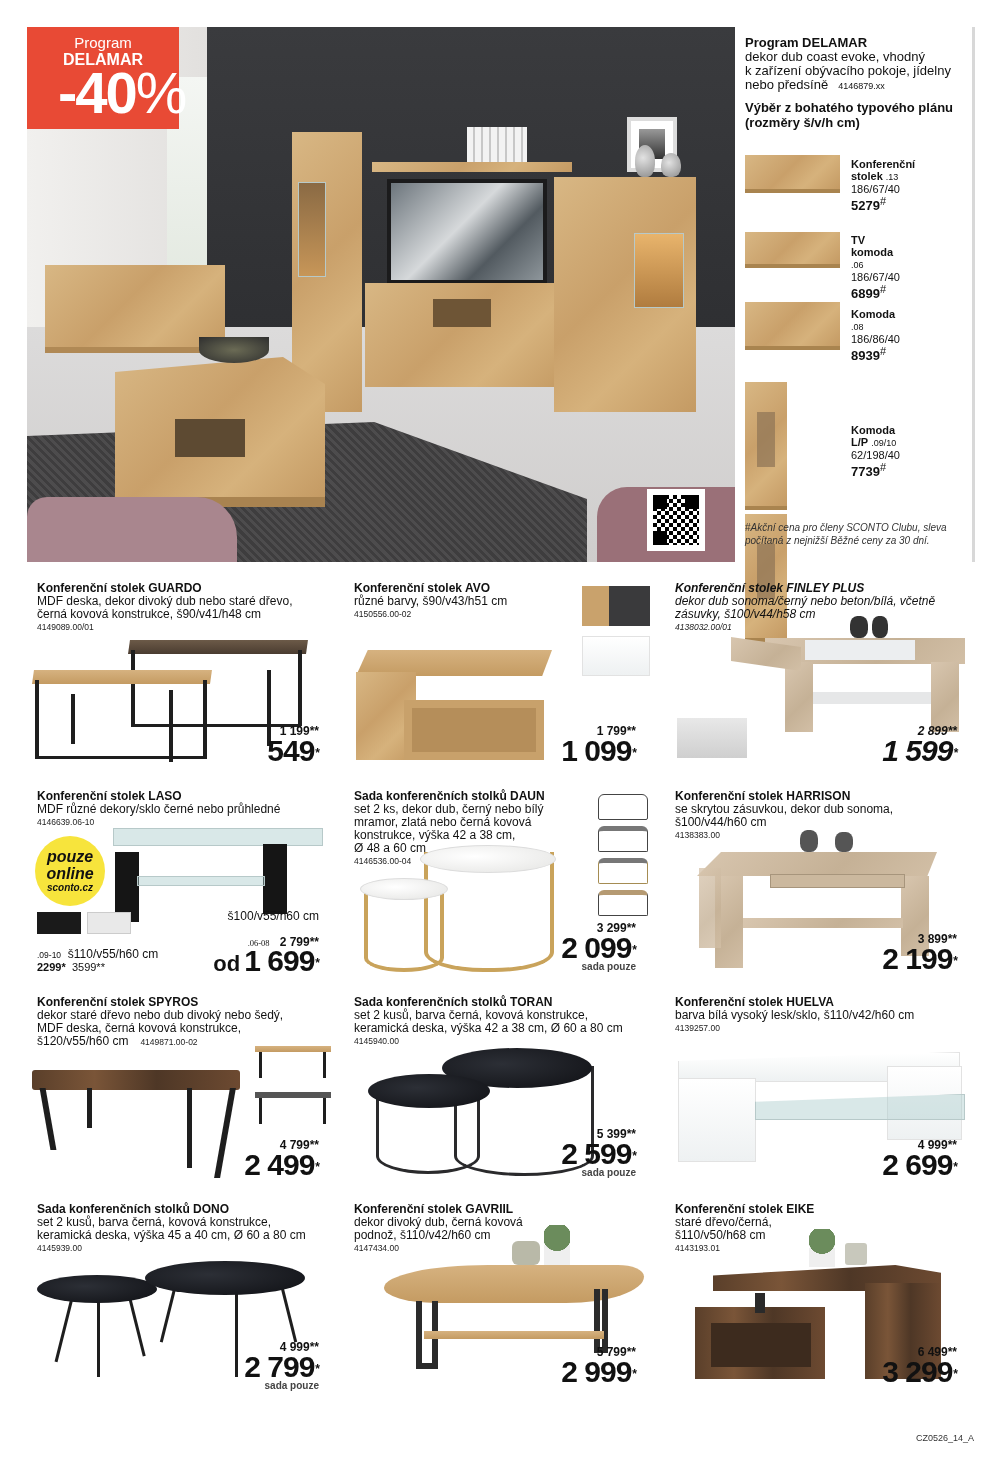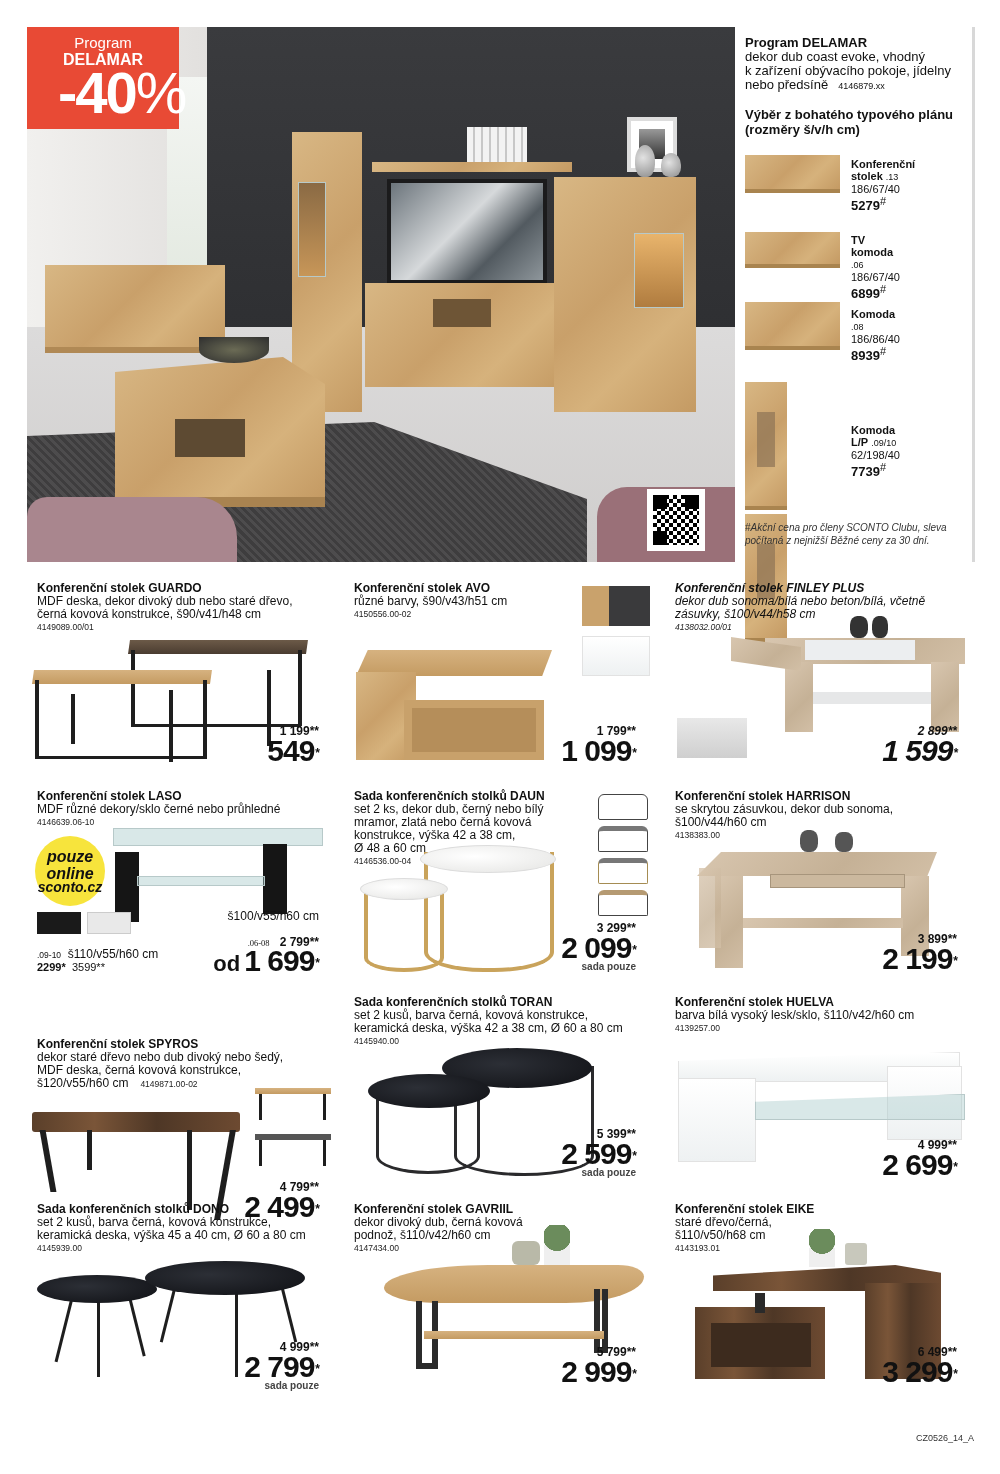--- a/index.html
+++ b/index.html
@@ -42,21 +42,21 @@
   .promo-badge .l1 { font-size: 15px; padding-top: 8px; line-height: 16px; }
   .promo-badge .l2 { font-size: 16px; font-weight: bold; line-height: 18px; }
   .promo-badge .l3 { font-size: 58px; font-weight: bold; line-height: 48px; letter-spacing: -2px; padding-left: 31px; }
   .promo-badge .l3 .pct { font-weight: normal; }
 
   
   .side { position: absolute; left: 735px; top: 27px; width: 240px; height: 535px; border-right: 3px solid #d8d8d8; padding: 9px 0 0 10px; }
   .side .title { font-size: 13px; font-weight: bold; line-height: 14px; }
   .side .desc { font-size: 13px; line-height: 14px; }
   .side .code-small { font-size: 9px; margin-left: 10px; }
-  .side .subhead { font-size: 13px; font-weight: bold; line-height: 15px; margin-top: 14px; }
+  .side .subhead { font-size: 13px; font-weight: bold; line-height: 15px; margin-top: 7px; }
   .side-item { position: absolute; left: 10px; }
   .side-item .thumb { position: absolute; left: 0; top: 0; }
   .side-item .info { position: absolute; left: 106px; font-size: 11px; line-height: 12px; }
   .side-item .info .nm { font-weight: bold; }
   .side-item .info .vr { font-size: 9px; }
   .side-item .info .pr { font-size: 13px; font-weight: bold; }
   .side-item .info .pr sup { font-size: 11px; font-weight: normal; }
   .mini-sb { width: 95px; height: 38px; border-bottom: 4px solid #a9844f; }
   .mini-sb.tall { height: 48px; }
   .mini-cab { width: 42px; height: 128px; display: inline-block; margin-right: 10px; position: relative; border-bottom: 4px solid #a9844f; }
@@ -72,21 +72,21 @@
   .card .old { position: absolute; right: 18px; font-size: 12px; font-weight: bold; text-align: right; }
   .card .new { position: absolute; right: 18px; font-size: 30px; font-weight: bold; letter-spacing: -1px; text-align: right; line-height: 30px; }
   .card .new sup { font-size: 12px; vertical-align: top; position: relative; top: 2px; margin-left: 1px; }
   .card .note { position: absolute; right: 18px; font-size: 10px; color: #444; font-weight: bold; }
   .card .img { position: absolute; }
   .card .prefix { font-size: 22px; letter-spacing: 0; margin-right: 4px; }
 
   .online-badge { position: absolute; left: 10px; top: 836px; width: 70px; height: 70px; border-radius: 50%; background: #f7e43c; text-align: center; font-weight: bold; font-style: italic; color: #111; }
   .online-badge .a { font-size: 16px; line-height: 17px; padding-top: 12px; }
   .online-badge .b { font-size: 16px; line-height: 17px; }
-  .online-badge .c { font-size: 14px; line-height: 11px; }
+  .online-badge .c { font-size: 10px; line-height: 11px; }
 
   .footer { position: absolute; left: 37px; top: 1413px; width: 860px; font-size: 12px; line-height: 15px; color: #222; }
   .footer-code { position: absolute; left: 916px; top: 1433px; font-size: 9px; color: #333; }
 
   
   .leg { position: absolute; background: #1e1e1e; }
   .top-oak { background: linear-gradient(180deg,#d6b280,#c49b62); }
   .top-dark { background: linear-gradient(180deg,#6c5a48,#4a3c30); }
   .sonoma { background: linear-gradient(135deg,#d8c6af,#c5b196 60%,#d2bfa6); }
   .white-gloss { background: linear-gradient(180deg,#ffffff,#eef1f2); border: 1px solid #e2e2e2; }
@@ -218,21 +218,21 @@
   <div class="img wood" style="left:2px; top:90px; width:60px; height:88px;"></div>
   <div class="img wood" style="left:50px; top:118px; width:140px; height:60px; border:8px solid #c8a16b; background:#b58e5a;"></div>
   <div class="img" style="left:228px; top:4px; width:68px; height:40px; background:linear-gradient(90deg,#c9a26c 40%,#3a3a3c 40%);"></div>
   <div class="img white-gloss" style="left:228px; top:54px; width:68px; height:40px;"></div>
   <div class="old" style="top:142px;">1 799**</div>
   <div class="new" style="top:154px;"><span>1 099</span><sup>*</sup></div>
 </div>
 
 <div class="card" style="left:675px; top:582px;font-style:italic;">
   <div class="name">Konferenční stolek FINLEY PLUS</div>
-  <div class="desc">dekor dub sonoma/bílá nebo beton/bílá, včetně</div>
+  <div class="desc">dekor dub sonoma/černý nebo beton/bílá, včetně</div>
   <div class="desc">zásuvky, š100/v44/h58 cm</div>
   <div class="code">4138032.00/01</div>
   <div class="img sonoma" style="left:90px; top:56px; width:200px; height:26px;"></div>
   <div class="img" style="left:130px; top:58px; width:110px; height:20px; background:#eceef0;"></div>
   <div class="img sonoma" style="left:110px; top:80px; width:28px; height:70px;"></div>
   <div class="img sonoma" style="left:256px; top:80px; width:28px; height:70px;"></div>
   <div class="img" style="left:138px; top:110px; width:118px; height:12px; background:#e6e7e8;"></div>
   <div class="img sonoma" style="left:56px; top:60px; width:70px; height:24px; transform:skewY(8deg);"></div>
   <div class="img" style="left:175px; top:34px; width:18px; height:22px; border-radius:40%; background:#333;"></div>
   <div class="img" style="left:197px; top:34px; width:16px; height:22px; border-radius:40%; background:#333;"></div>
@@ -293,21 +293,21 @@
   <div class="img sonoma" style="left:226px; top:86px; width:28px; height:80px;"></div>
   <div class="img sonoma" style="left:24px; top:78px; width:22px; height:80px; opacity:.8;"></div>
   <div class="img" style="left:95px; top:84px; width:135px; height:14px; background:#cbb89e; border:1px solid #a7957c;"></div>
   <div class="img sonoma" style="left:68px; top:128px; width:160px; height:10px;"></div>
   <div class="img" style="left:125px; top:40px; width:18px; height:22px; border-radius:40%; background:#555;"></div>
   <div class="img" style="left:160px; top:42px; width:18px; height:20px; border-radius:40%; background:#555;"></div>
   <div class="old" style="top:142px;">3 899**</div>
   <div class="new" style="top:154px;"><span>2 199</span><sup>*</sup></div>
 </div>
 
-<div class="card" style="left:37px; top:996px;margin-top:42px;">
+<div class="card" style="left:37px; top:996px;">
   <div class="name">Konferenční stolek SPYROS</div>
   <div class="desc">dekor staré dřevo nebo dub divoký nebo šedý,</div>
   <div class="desc">MDF deska, černá kovová konstrukce,</div>
   <div class="desc"><span>š120/v55/h60 cm</span><span class="code inline">4149871.00-02</span></div>
   <div class="img old-wood" style="left:-5px; top:74px; width:208px; height:20px; border-radius:3px;"></div>
   <div class="leg" style="left:8px; top:92px; width:6px; height:62px; transform:skewX(10deg);"></div>
   <div class="leg" style="left:185px; top:92px; width:6px; height:90px; transform:skewX(-10deg);"></div>
   <div class="leg" style="left:150px; top:92px; width:5px; height:80px;"></div>
   <div class="leg" style="left:50px; top:92px; width:5px; height:40px;"></div>
   <div class="img top-oak" style="left:218px; top:50px; width:76px; height:6px;"></div>

